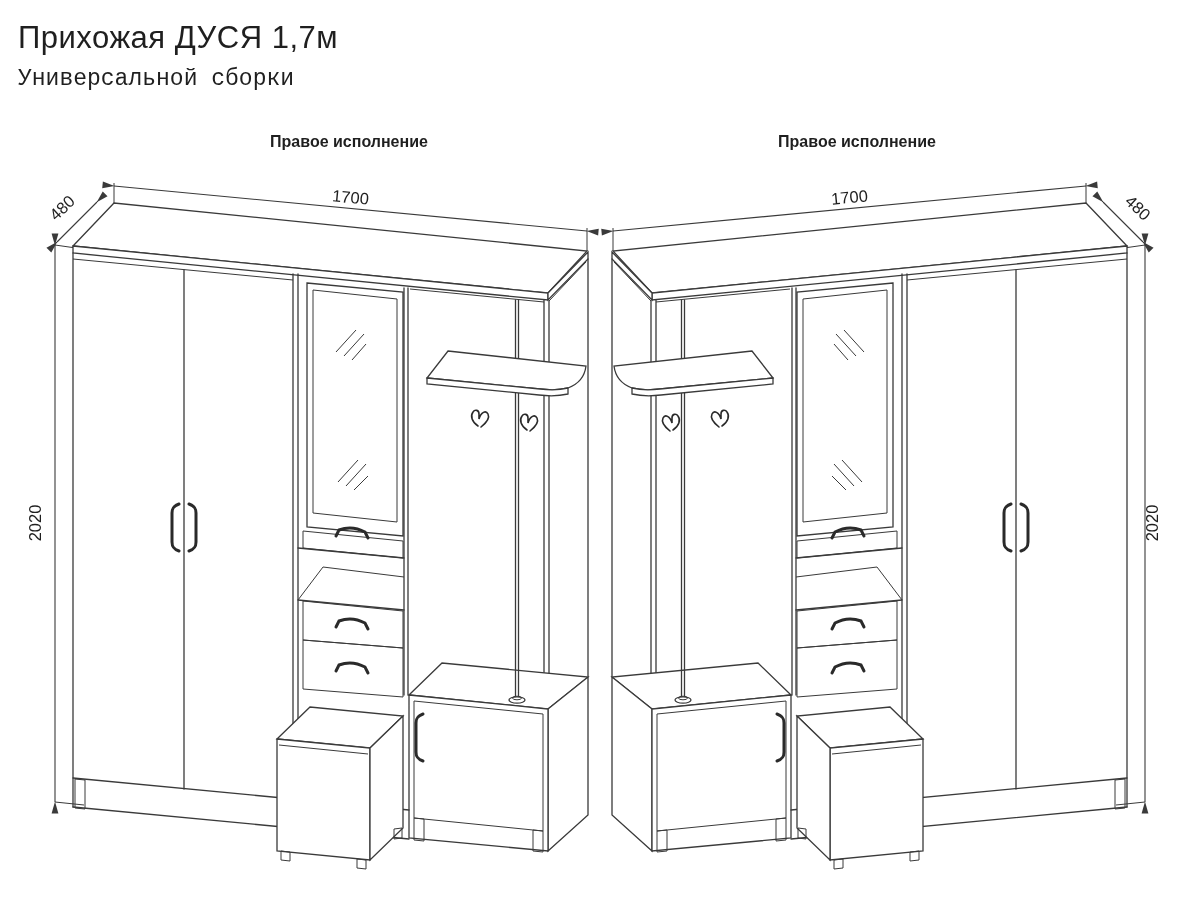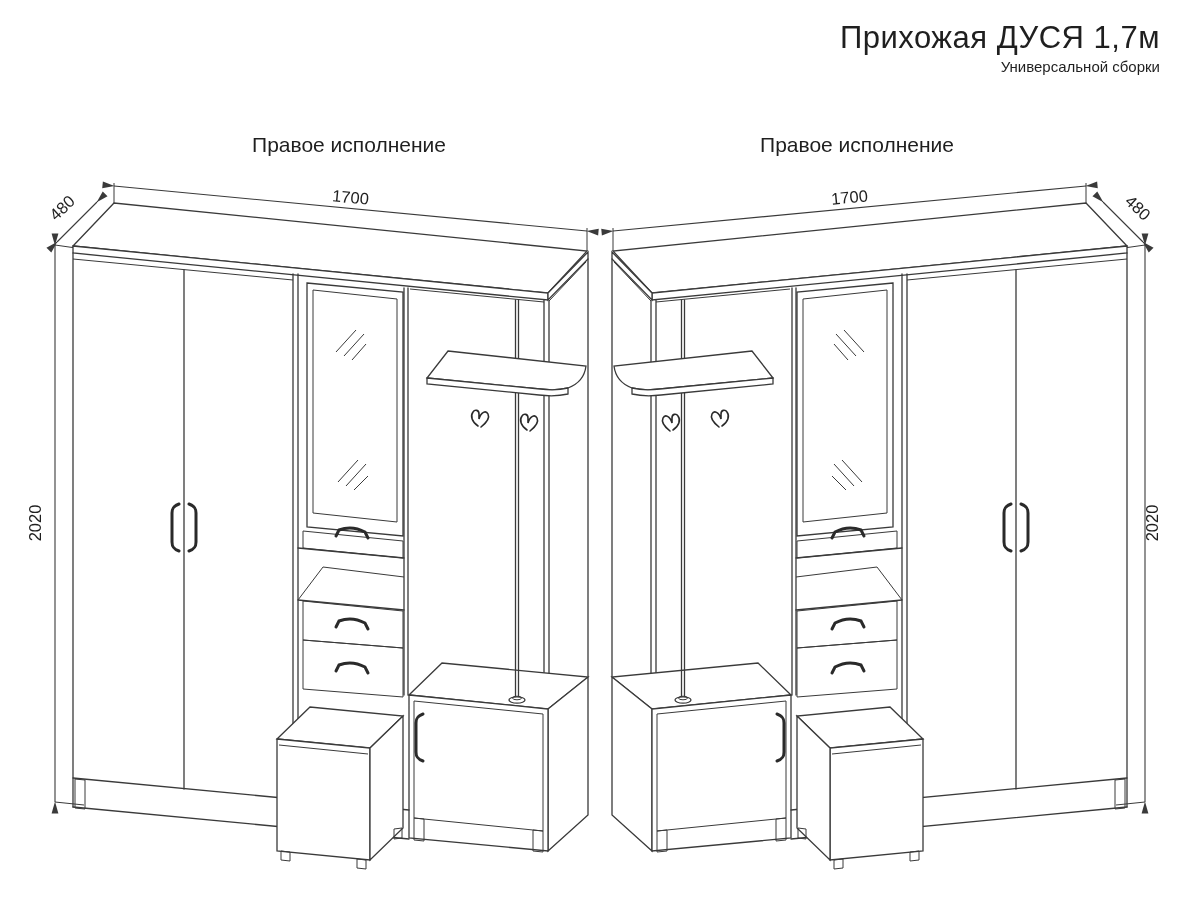--- a/index.html
+++ b/index.html
@@ -1,22 +1,22 @@
 <!DOCTYPE html>
 <html><head>
 <meta charset="utf-8">
 <style>
   html,body{margin:0;padding:0;background:#fff;}
   body{width:1200px;height:898px;position:relative;overflow:hidden;
        font-family:"Liberation Sans", sans-serif;color:#1f1f1f;}
-  .hdr{position:absolute;left:0;width:1160px;text-align:right;}
+  .hdr{position:absolute;left:0;width:1160px;text-align:left;padding-left:18px;}
   #title{top:20px;font-size:31px;letter-spacing:0.5px;}
-  #subtitle{top:58px;font-size:15px;}
+  #subtitle{top:66px;font-size:23px;font-family:Liberation Mono, monospace;}
   .variant-label{position:absolute;top:133px;transform:translateX(-50%);
-       font-size:21px;white-space:nowrap;}
+       font-size:16px;white-space:nowrap;font-weight:bold;}
   #lbl-right{left:349px;}
   #lbl-left{left:857px;}
   svg text{font-family:"Liberation Sans", sans-serif;font-size:16.5px;fill:#1f1f1f;}
   .ln{stroke:#3a3a3a;stroke-width:1.3;fill:none;stroke-linecap:round;}
   .tn{stroke:#3a3a3a;stroke-width:1;fill:none;}
   .fw{stroke:#3a3a3a;stroke-width:1.3;fill:#ffffff;}
   .dim{stroke:#3a3a3a;stroke-width:1.1;fill:none;}
   .hb{stroke:#2a2a2a;stroke-width:3;fill:none;stroke-linecap:round;}
   .hk{stroke:#2a2a2a;stroke-width:1.6;fill:none;stroke-linecap:round;}
 </style>

